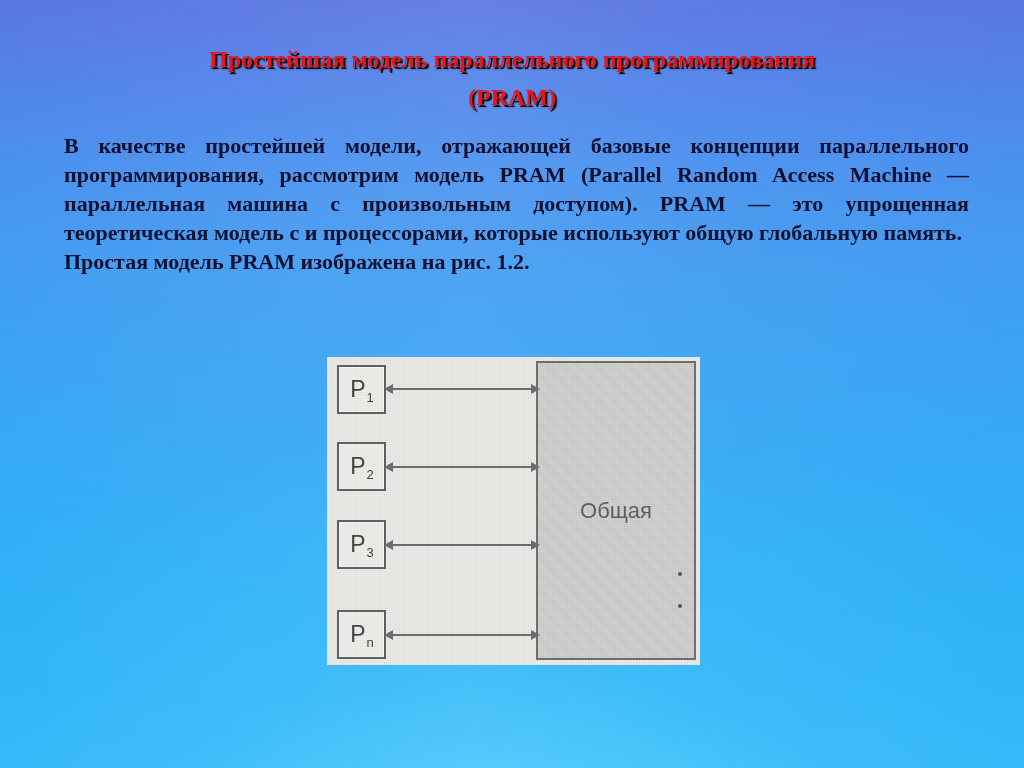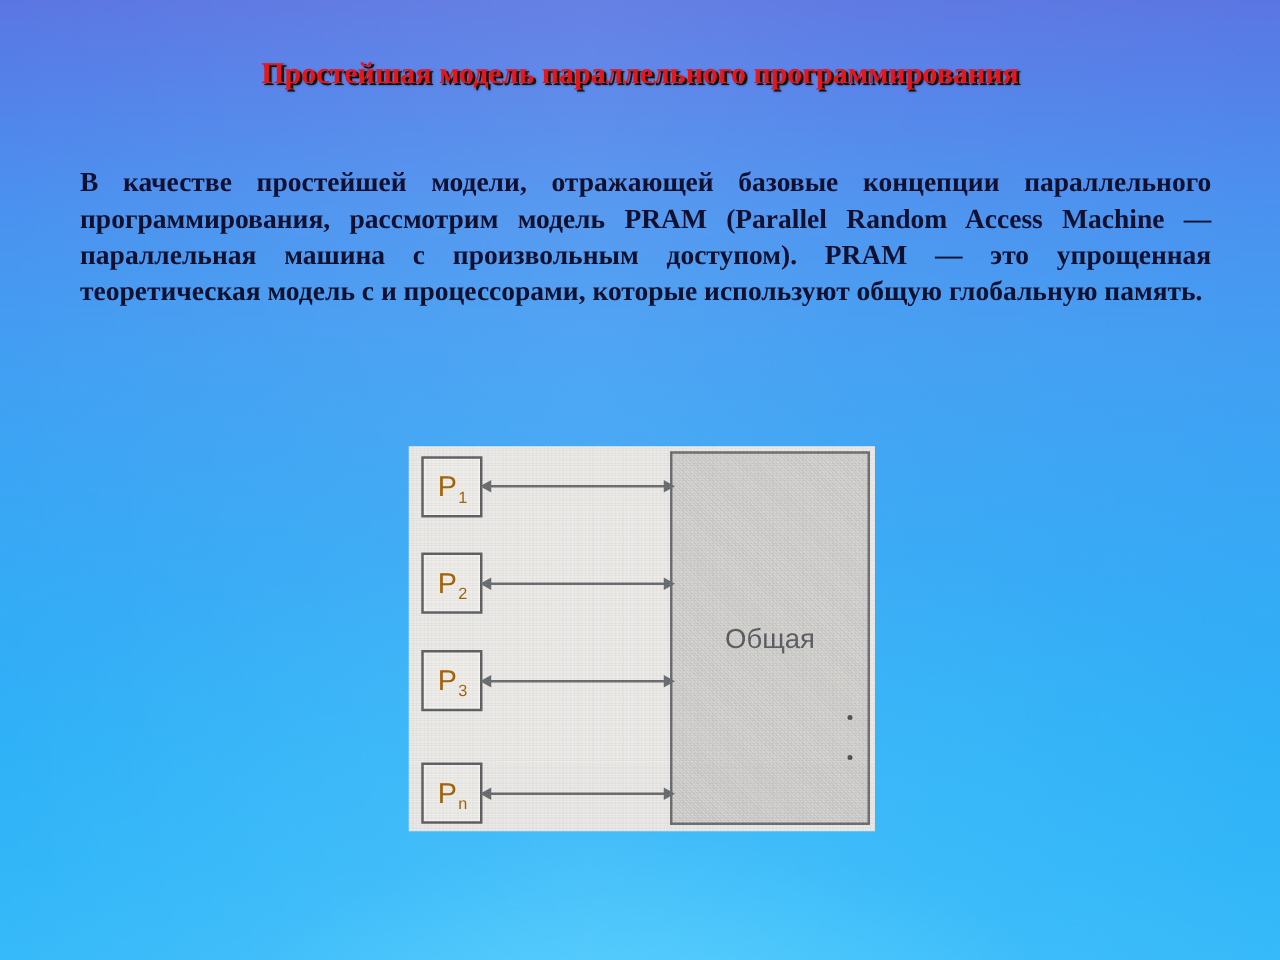--- a/index.html
+++ b/index.html
@@ -149,21 +149,21 @@
   }
   .proc-label {
     position: absolute;
     left: 0; right: 0;
     top: 50%;
     transform: translateY(-52%);
     text-align: center;
     font-family: "Liberation Sans", "DejaVu Sans", sans-serif;
     font-size: 23px;
     font-weight: 400;
-    color: #a16207;
+    color: #404040;
     line-height: 1;
   }
   .proc-label sub {
     font-size: 13px;
     vertical-align: baseline;
     position: relative;
     top: 5px;
     left: 1px;
   }
 
@@ -240,28 +240,30 @@
   .arrow .head.left  { left: 0;  border-right: 9px solid #6a6d70; }
   .arrow .head.right { right: 0; border-left:  9px solid #6a6d70; }
 </style>
 </head>
 <body>
 
 <div class="slide">
 
   <div class="title">
     <span class="title-line">Простейшая модель параллельного программирования</span>
+    <span class="title-line">(PRAM)</span>
   </div>
 
   <div class="body-text">
     <span>В качестве простейшей модели, отражающей базовые концепции</span>
     <span>параллельного программирования, рассмотрим модель PRAM (Parallel</span>
     <span>Random Access Machine — параллельная машина с произвольным</span>
     <span>доступом). PRAM — это упрощенная теоретическая модель с и</span>
     <span>процессорами, которые используют общую глобальную память.</span>
+    <div class="last-line">Простая модель PRAM изображена на рис. 1.2.</div>
   </div>
 
   <div class="figure">
 
     <div class="ghost-text">Hello Stacie
 Send MAil</div>
 
     <div class="memory">
       <div class="memory-label">
         <div>Общая</div>

